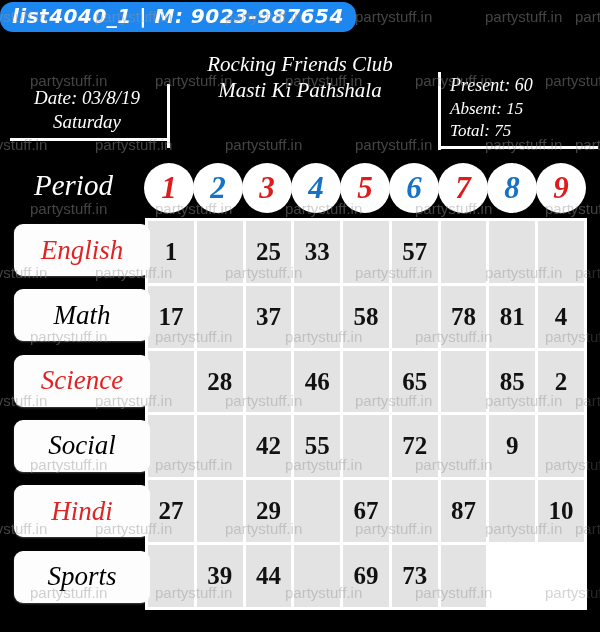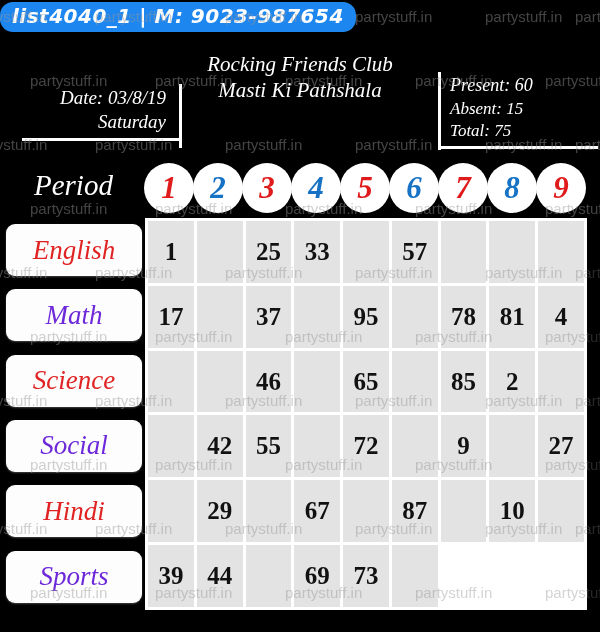--- a/index.html
+++ b/index.html
@@ -48,22 +48,22 @@
   .header{
     position:absolute;left:0;top:44px;width:600px;height:112px;
     z-index:20;
   }
   .hdr-left{
     position:absolute;left:8px;top:42px;width:158px;
     color:#fff;
     font-style:italic;
     font-size:19px;
     line-height:1.25;
-    text-align:right;
-    padding-right:16px;
+    text-align:center;
+    padding-right:4px;
   }
   .hdr-left .brk-v{
     position:absolute;right:0px;top:-2px;width:3px;height:64px;background:#fff;
   }
   .hdr-left .brk-h{
     position:absolute;right:0px;bottom:-7px;width:160px;height:3px;background:#fff;
   }
   .hdr-center{
     position:absolute;left:170px;top:8px;width:260px;
     color:#fff;font-style:italic;font-size:21px;line-height:1.22;text-align:center;
@@ -134,33 +134,33 @@
     font-weight:bold;
     font-size:25px;
     color:#111;
     position:relative;
     z-index:12;
   }
   .cell.empty{color:transparent;}
 
   
   .labels{
-    position:absolute;left:6px;top:218px;width:136px;height:392px;z-index:20;
+    position:absolute;left:14px;top:218px;width:136px;height:392px;z-index:20;
   }
   .label-box{
     position:absolute;left:0;width:136px;height:52px;
     background:#fdfdfd;
     border-radius:9px;
     display:flex;align-items:center;justify-content:center;
     font-style:italic;
     font-size:27px;
     box-shadow:0 1px 2px rgba(255,255,255,0.25);
   }
   .l-red{color:#e02323;}
-  .l-blue{color:#6d28d9;}
+  .l-blue{color:#000000;}
 </style>
 </head>
 <body>
 
 <div id="root">
 
   <div class="badge-wrap">
     <span class="badge">list4040_1 | M: 9023-987654</span>
   </div>
 
@@ -220,26 +220,27 @@
         <div class="cell">33</div>
         <div class="cell empty"></div>
         <div class="cell">57</div>
         <div class="cell empty"></div>
         <div class="cell empty"></div>
         <div class="cell empty"></div>
         <div class="cell">17</div>
         <div class="cell empty"></div>
         <div class="cell">37</div>
         <div class="cell empty"></div>
-        <div class="cell">95</div>
+        <div class="cell">58</div>
         <div class="cell empty"></div>
         <div class="cell">78</div>
         <div class="cell">81</div>
         <div class="cell">4</div>
         <div class="cell empty"></div>
+        <div class="cell">28</div>
         <div class="cell empty"></div>
         <div class="cell">46</div>
         <div class="cell empty"></div>
         <div class="cell">65</div>
         <div class="cell empty"></div>
         <div class="cell">85</div>
         <div class="cell">2</div>
         <div class="cell empty"></div>
         <div class="cell empty"></div>
         <div class="cell">42</div>

